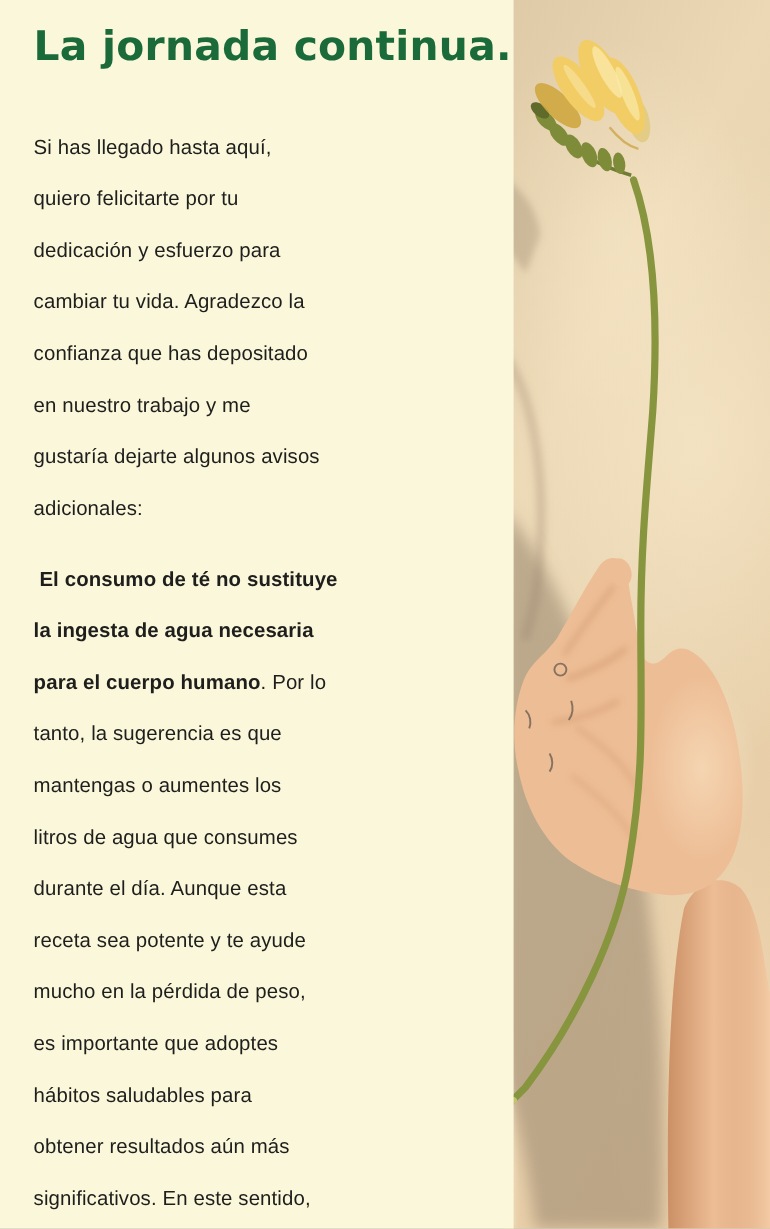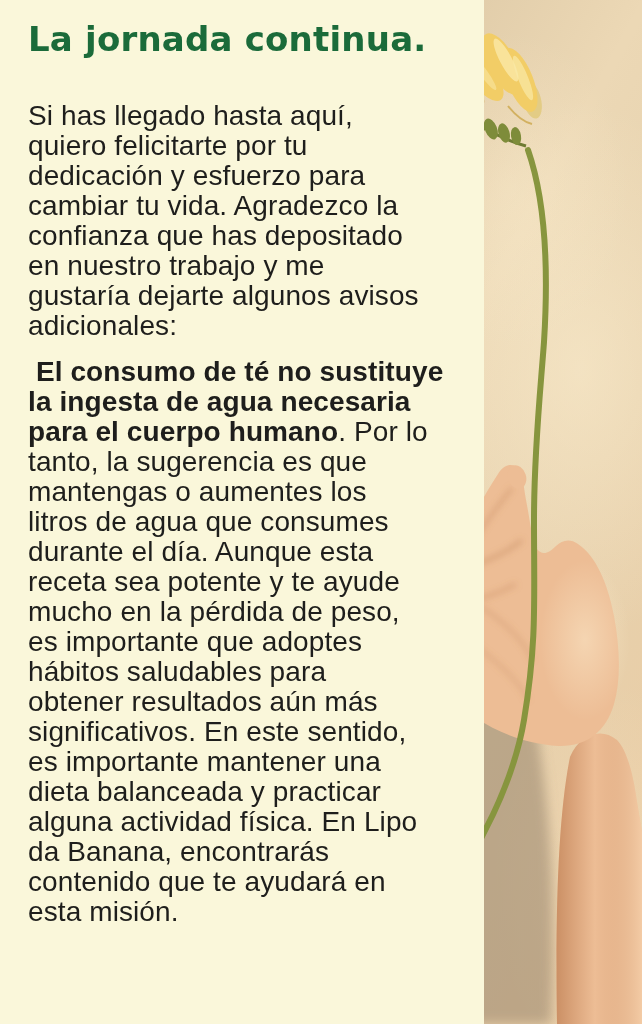--- a/index.html
+++ b/index.html
@@ -5,38 +5,38 @@
   html,body{margin:0;padding:0;background:#888;}
   .page{
     position:relative;
     width:642px;height:1024px;
     overflow:hidden;
     background:#FAF7DA;
     font-family:"Liberation Sans", sans-serif;
   }
   .text-column{
     position:absolute;left:0;top:0;
-    width:484px;height:100%;
+    width:428px;height:100%;
     box-sizing:border-box;
     padding:20px 4px 0 28px;
     background:var(--cream,#FAF7DA);
     z-index:2;
   }
   h1.title{
     margin:0;
     font-family:"DejaVu Sans", sans-serif;
     font-size:34px;
     font-weight:bold;
     letter-spacing:.2px;
     white-space:nowrap;
     line-height:1.15;
   }
   p.body-text{
-    font-size:28px;
-    line-height:30px;
+    font-size:17px;
+    line-height:43px;
     letter-spacing:.1px;
     white-space:pre-wrap;
     margin:0;
   }
   p.intro{margin-top:42px;}
   p.advice{margin-top:16px;}
   .bold-seg{font-weight:bold;}
   figure.photo{
     position:absolute;left:420px;top:0;margin:0;
     width:222px;height:1024px;

